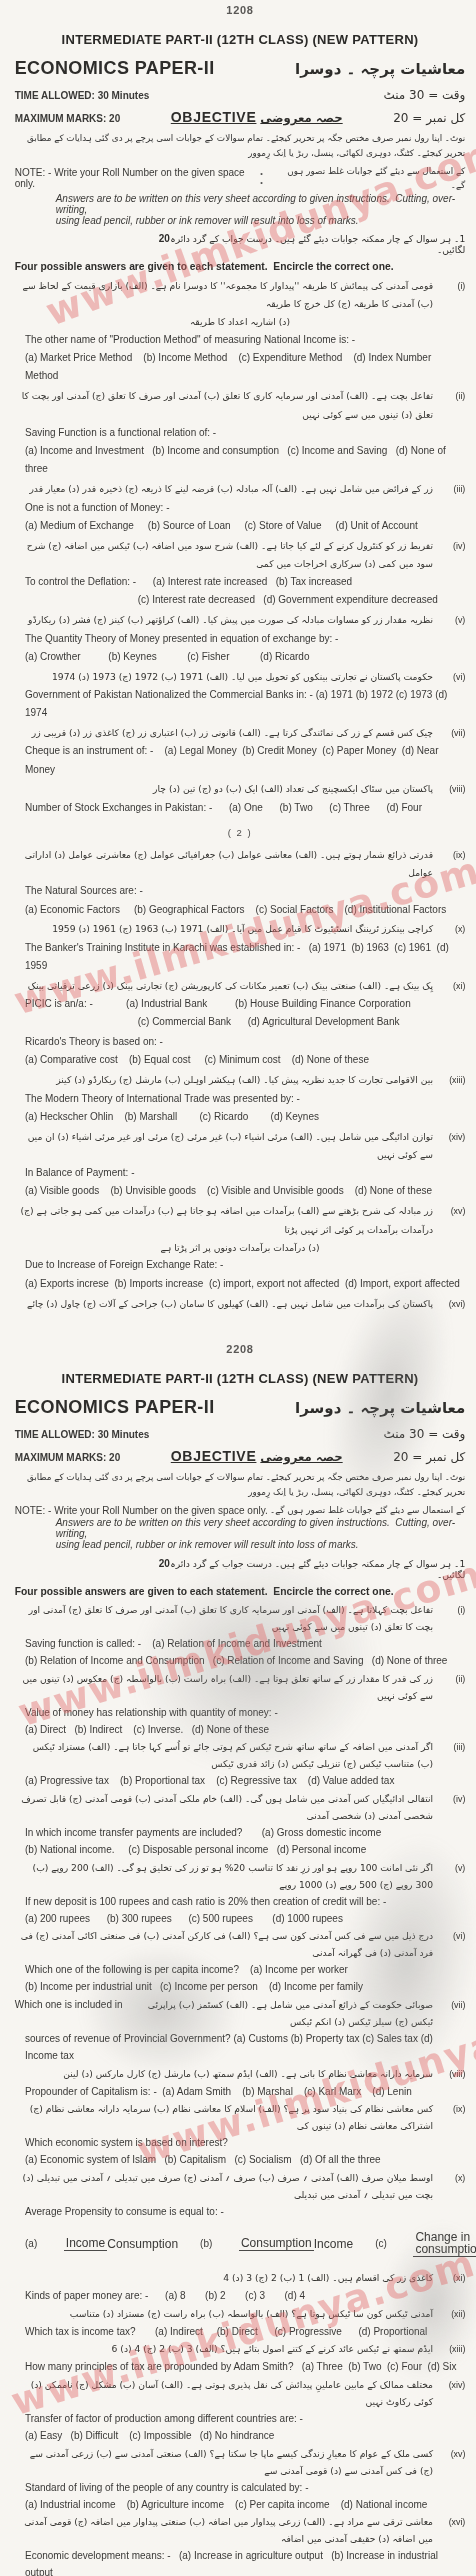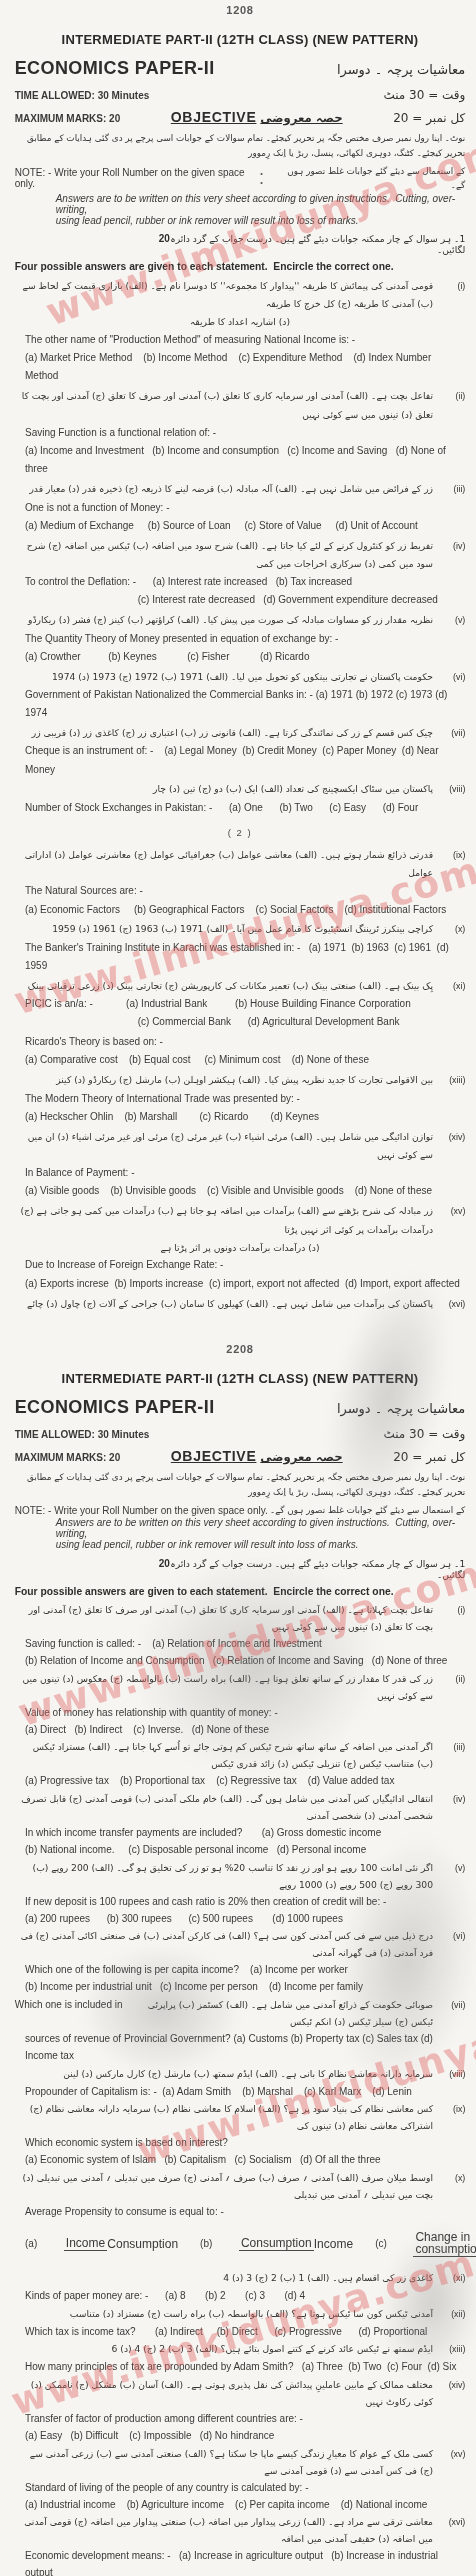--- a/index.html
+++ b/index.html
@@ -10,21 +10,21 @@
   }
   .urdu{font-family:"DejaVu Sans",sans-serif;}
   .paper{position:relative;padding:0 11.7px 0 14.7px;box-sizing:border-box;overflow:hidden;}
   #paper-0{height:1339px;}
   #paper-1{height:1237px;}
   .paper-code{text-align:center;font-weight:bold;font-size:11px;padding-top:3.7px;letter-spacing:0.7px;color:#5a5856;}
   .paper-title{text-align:center;font-weight:bold;font-size:13px;margin-top:16px;letter-spacing:0.3px;color:#2b2a28;}
   .hrow{display:flex;justify-content:space-between;align-items:baseline;}
   .subject-row{margin-top:11.7px;}
   .subject{font-size:18px;font-weight:bold;letter-spacing:0.4px;}
-  .subject-urdu{font-size:13px;font-weight:normal;}
+  .subject-urdu{font-size:15px;font-weight:bold;}
   .time-row{margin-top:8.8px;}
   .time,.marks{font-size:10px;font-weight:bold;color:#3a3937;}
   .h-urdu{font-size:12px;color:#343330;}
   .objective-row{margin-top:7.3px;}
   .objective{font-size:14px;font-weight:bold;}
   .obj-en{text-decoration:underline;letter-spacing:0.7px;}
   .obj-ur{text-decoration:underline;font-size:11.7px;}
   .note-urdu{font-size:8.8px;text-align:right;line-height:14.7px;margin-top:5.9px;color:#333;}
   .note-row{margin-top:2.9px;align-items:center;}
   .note-en{font-size:10px;color:#3a3937;white-space:pre-wrap;}
@@ -162,21 +162,21 @@
           <span class="urdu q-urdu" dir="rtl">چیک کس قسم کے زر کی نمائندگی کرتا ہے۔  (الف) قانونی زر  (ب) اعتباری زر  (ج) کاغذی زر  (د) قریبی زر</span>
           <span class="q-num">(vii)</span>
         </div>
         <div class="q-en">Cheque is an instrument of: -    (a) Legal Money  (b) Credit Money  (c) Paper Money  (d) Near Money</div>
       </div>
       <div class="q">
         <div class="q-row">
           <span class="urdu q-urdu" dir="rtl">پاکستان میں سٹاک ایکسچینج کی تعداد  (الف) ایک  (ب) دو  (ج) تین  (د) چار</span>
           <span class="q-num">(viii)</span>
         </div>
-        <div class="q-en">Number of Stock Exchanges in Pakistan: -      (a) One      (b) Two      (c) Easy      (d) Four</div>
+        <div class="q-en">Number of Stock Exchanges in Pakistan: -      (a) One      (b) Two      (c) Three      (d) Four</div>
       </div>
       <div class="page-marker">( 2 )</div>
       <div class="q">
         <div class="q-row">
           <span class="urdu q-urdu" dir="rtl">قدرتی ذرائع شمار ہوتے ہیں۔  (الف) معاشی عوامل  (ب) جغرافیائی عوامل  (ج) معاشرتی عوامل  (د) اداراتی عوامل</span>
           <span class="q-num">(ix)</span>
         </div>
         <div class="q-en">The Natural Sources are: -</div>
         <div class="q-en">(a) Economic Factors     (b) Geographical Factors    (c) Social Factors    (d) Institutional Factors</div>
       </div>

